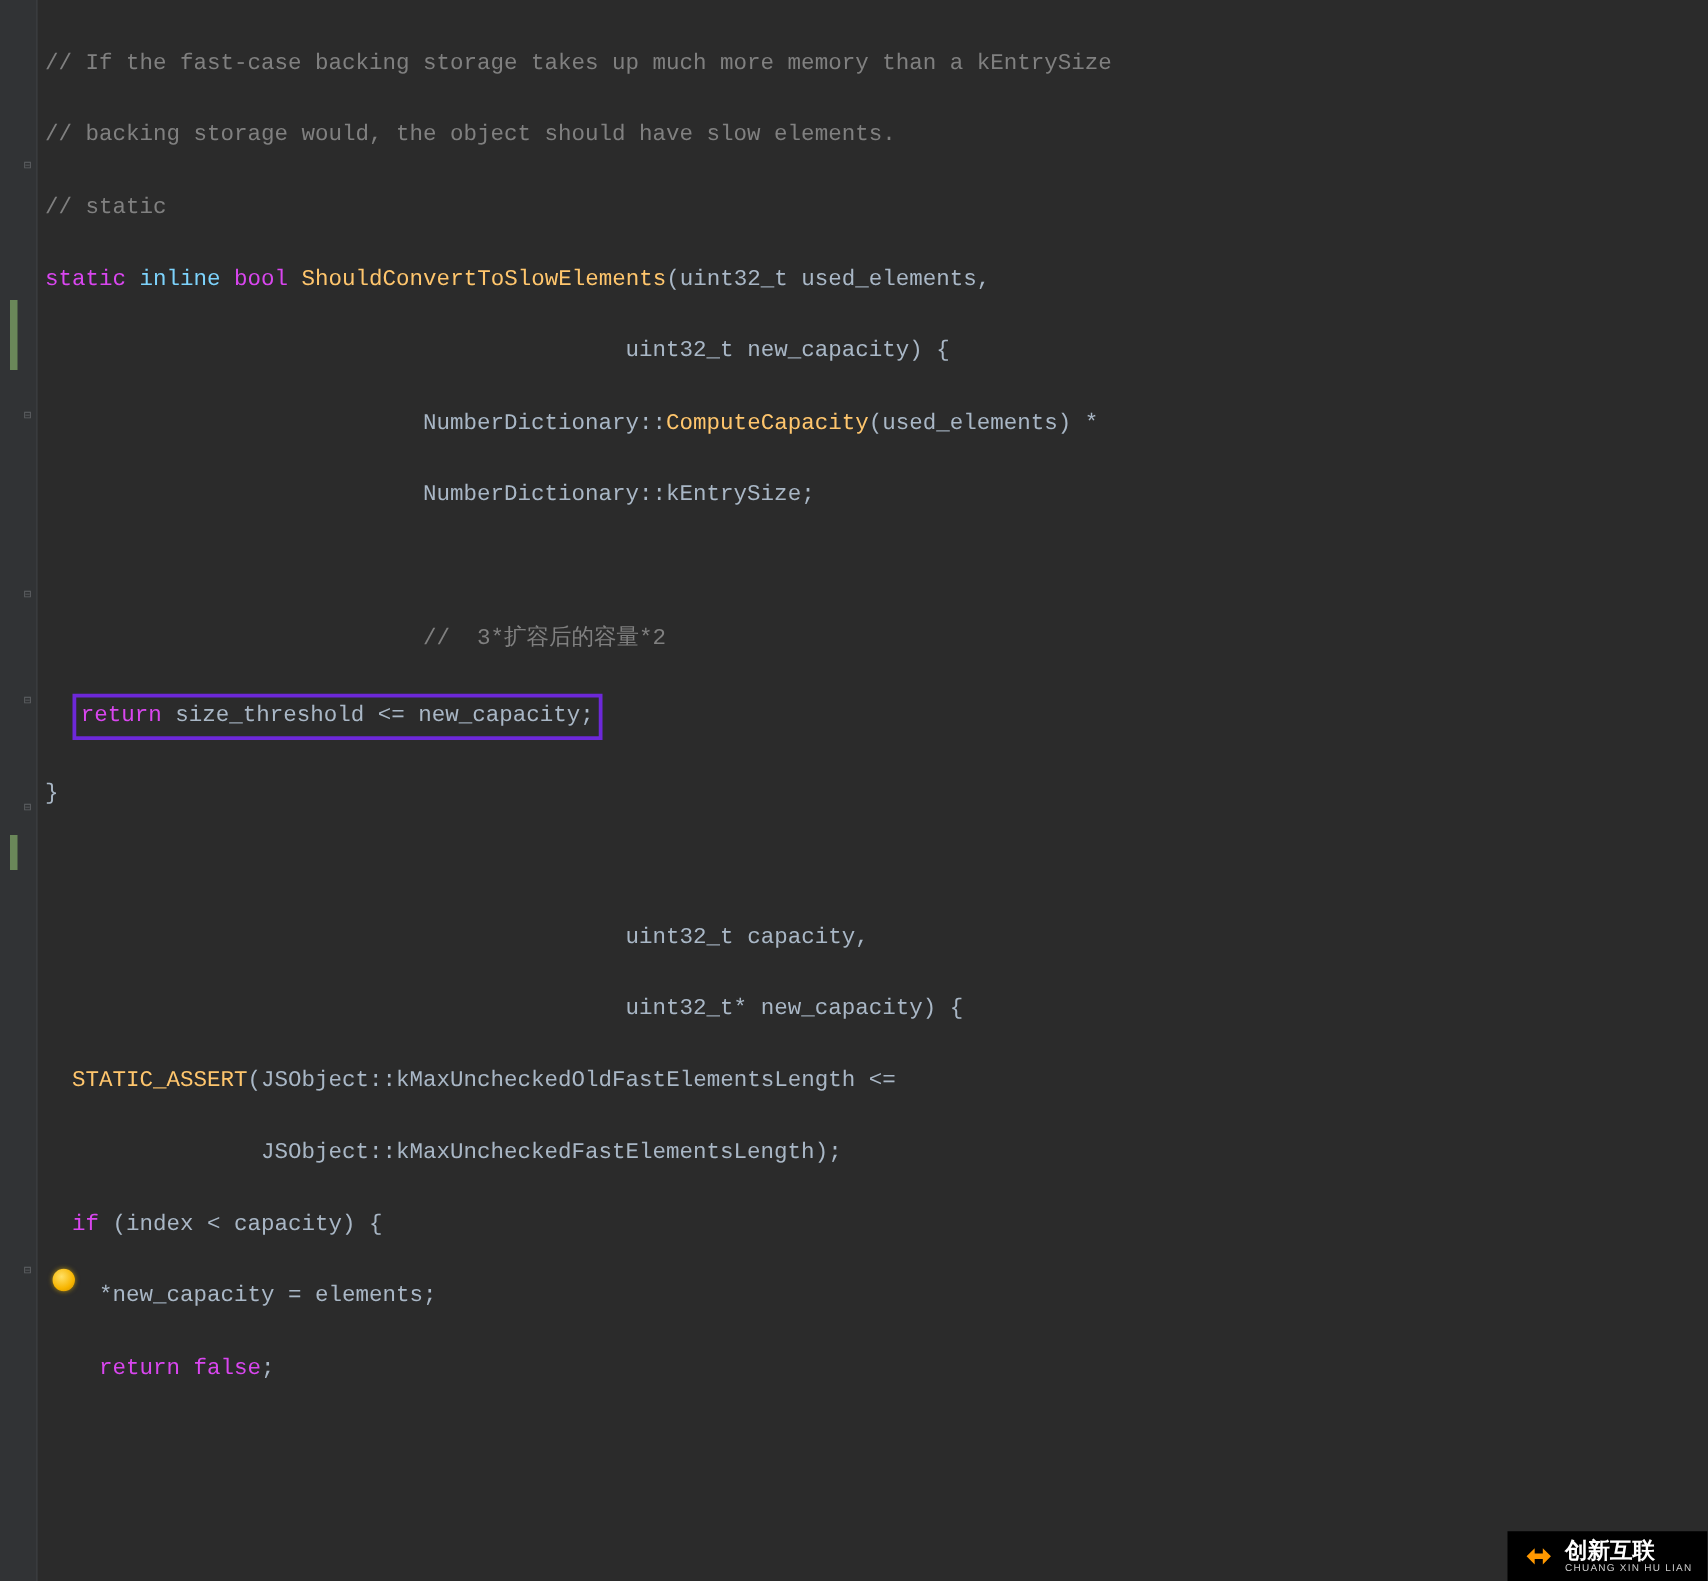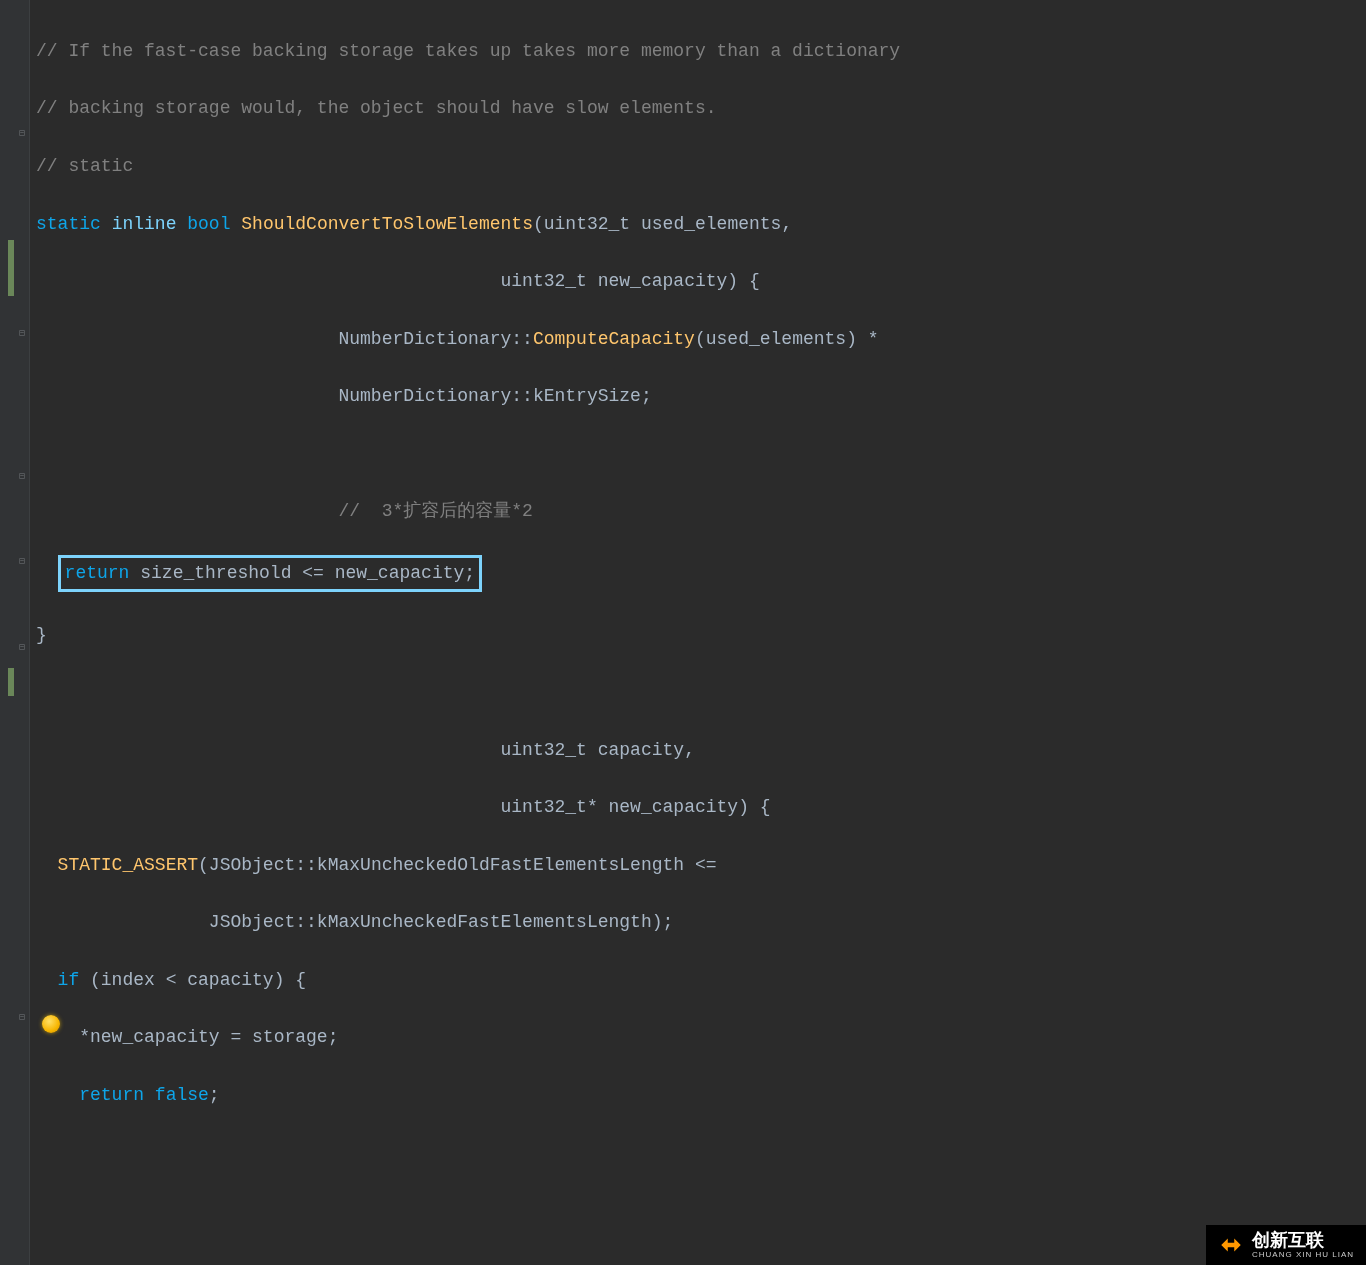--- a/index.html
+++ b/index.html
@@ -50,26 +50,26 @@
   }
   .code-area {
     position: absolute;
     left: 32px;
     top: 8px;
     right: 0;
     white-space: pre;
     padding-left: 4px;
   }
   .line { min-height: 28.6px; }
-  .kw { color: #0ea5e9; }
+  .kw { color: #d946ef; }
   .kw-inline { color: #7dd3fc; }
   .func { color: #ffc66d; }
   .comment { color: #808080; font-style: normal; }
   .redbox {
-    border: 3px solid #7dd3fc;
+    border: 3px solid #6d28d9;
     padding: 1px 4px;
     display: inline-block;
   }
   .watermark {
     position: absolute;
     right: 0;
     bottom: 0;
     background: #000;
     color: #fff;
     padding: 6px 12px;
@@ -104,38 +104,38 @@
   <div class="green-strip" style="top:240px;height:56px;"></div>
   <span class="fold-marker" style="top:328px;">⊟</span>
   <span class="fold-marker" style="top:471px;">⊟</span>
   <span class="fold-marker" style="top:556px;">⊟</span>
   <span class="fold-marker" style="top:642px;">⊟</span>
   <div class="green-strip" style="top:668px;height:28px;"></div>
   <span class="fold-marker" style="top:1012px;">⊟</span>
 </div>
 
 <div class="code-area">
-<div class="line"><span class="comment">// If the fast-case backing storage takes up takes more memory than a dictionary</span></div>
+<div class="line"><span class="comment">// If the fast-case backing storage takes up much more memory than a kEntrySize</span></div>
 <div class="line"><span class="comment">// backing storage would, the object should have slow elements.</span></div>
 <div class="line"><span class="comment">// static</span></div>
 <div class="line"><span class="kw">static</span> <span class="kw-inline">inline</span> <span class="kw">bool</span> <span class="func">ShouldConvertToSlowElements</span>(<span>uint32_t</span> <span>used_elements</span>,</div>
 <div class="line">                                           <span>uint32_t</span> <span>new_capacity</span>) {</div>
 <div class="line">                            <span>NumberDictionary::</span><span class="func">ComputeCapacity</span><span>(used_elements) *</span></div>
 <div class="line">                            <span>NumberDictionary::kEntrySize;</span></div>
 <div class="line"></div>
 <div class="line">                            <span class="comment">//  3*扩容后的容量*2</span></div>
 <div class="line">  <span class="redbox"><span class="kw">return</span> <span>size_threshold &lt;= new_capacity;</span></span></div>
 <div class="line"><span>}</span></div>
 <div class="line"></div>
 <div class="line">                                           <span>uint32_t</span> <span>capacity,</span></div>
 <div class="line">                                           <span>uint32_t*</span> <span>new_capacity) {</span></div>
 <div class="line">  <span class="func">STATIC_ASSERT</span><span>(JSObject::kMaxUncheckedOldFastElementsLength &lt;=</span></div>
 <div class="line">                <span>JSObject::kMaxUncheckedFastElementsLength);</span></div>
 <div class="line">  <span class="kw">if</span><span> (index &lt; capacity) {</span></div>
-<div class="line">    <span>*new_capacity = storage;</span></div>
+<div class="line">    <span>*new_capacity = elements;</span></div>
 <div class="line">    <span class="kw">return</span> <span class="kw">false</span><span>;</span></div>
 
 
 
 
 
 
 
 
 

